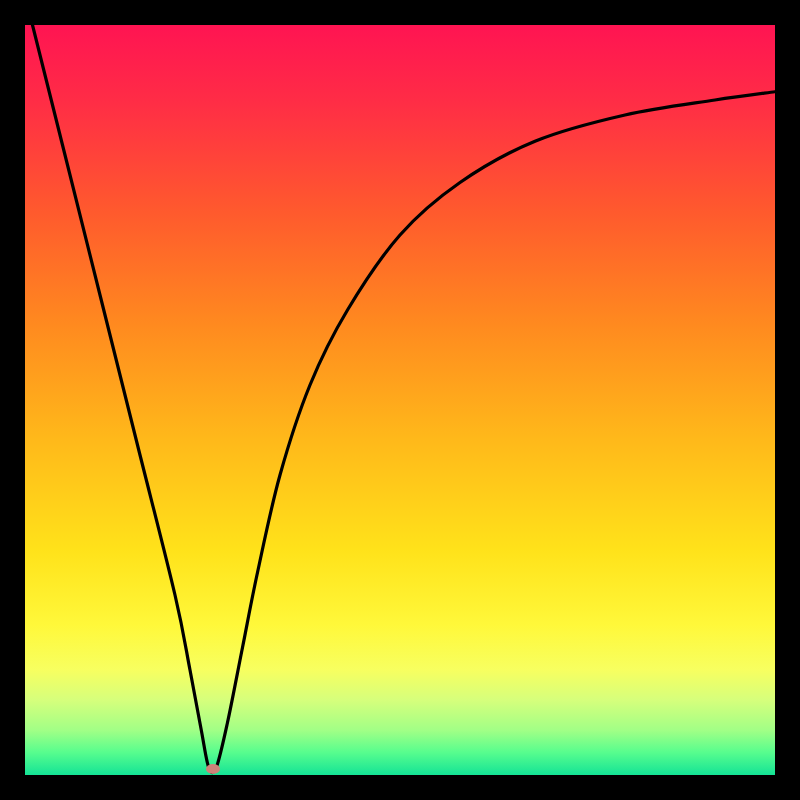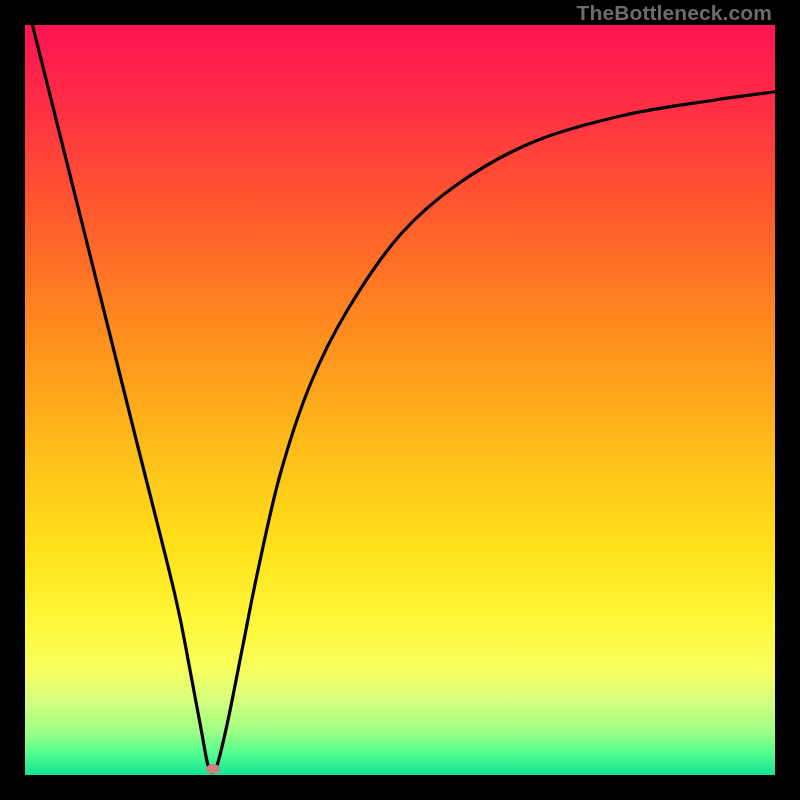--- a/index.html
+++ b/index.html
@@ -80,15 +80,14 @@
     </svg>
 
     <svg class="curve" viewBox="0 0 750 750" preserveAspectRatio="none">
       <path id="curve-path" d="M 7.5 0 C 12.5 20, 26.25 75, 37.5 120 C 48.75 165, 62.5 220, 75 270 C 87.5 320, 100 370, 112.5 420 C 125 470, 141.25 532.5, 150 570 C 158.75 607.5, 160.625 622.5, 165 645 C 169.375 667.5, 173.125 688.75, 176.25 705 C 179.375 721.25, 181.25 736.25, 183.75 742.5 C 186.25 748.75, 188.125 750, 191.25 742.5 C 194.375 735, 198.125 717.5, 202.5 697.5 C 206.875 677.5, 212.49999999999997 647.5, 217.49999999999997 622.5 C 222.49999999999997 597.5, 226.25 576.25, 232.5 547.5 C 238.75 518.75, 246.25000000000003 481.25, 255.00000000000003 450 C 263.75 418.75, 273.75 387.5, 285 360 C 296.25 332.5, 307.5 310, 322.5 285 C 337.5 260, 356.25 231.25, 375 210 C 393.75 188.75, 412.49999999999994 173.125, 434.99999999999994 157.5 C 457.49999999999994 141.875, 482.50000000000006 127.5, 510.00000000000006 116.25 C 537.5000000000001 105, 570 96.875, 600 90 C 630 83.125, 665 78.87499999999999, 690 75 C 715 71.12500000000001, 740 68.1250000000001, 750 66.75000000000011" fill="none" stroke="#000" stroke-width="3.2" stroke-linejoin="round" stroke-linecap="round"></path>
     </svg>
 
     <div class="min-marker" id="min-marker" style="left: 187.5px; top: 744px;"></div>
 
   </div>
 
-  <div class="watermark">TheBottleneck.com</div>
 
 </div>
 
 </body></html>

